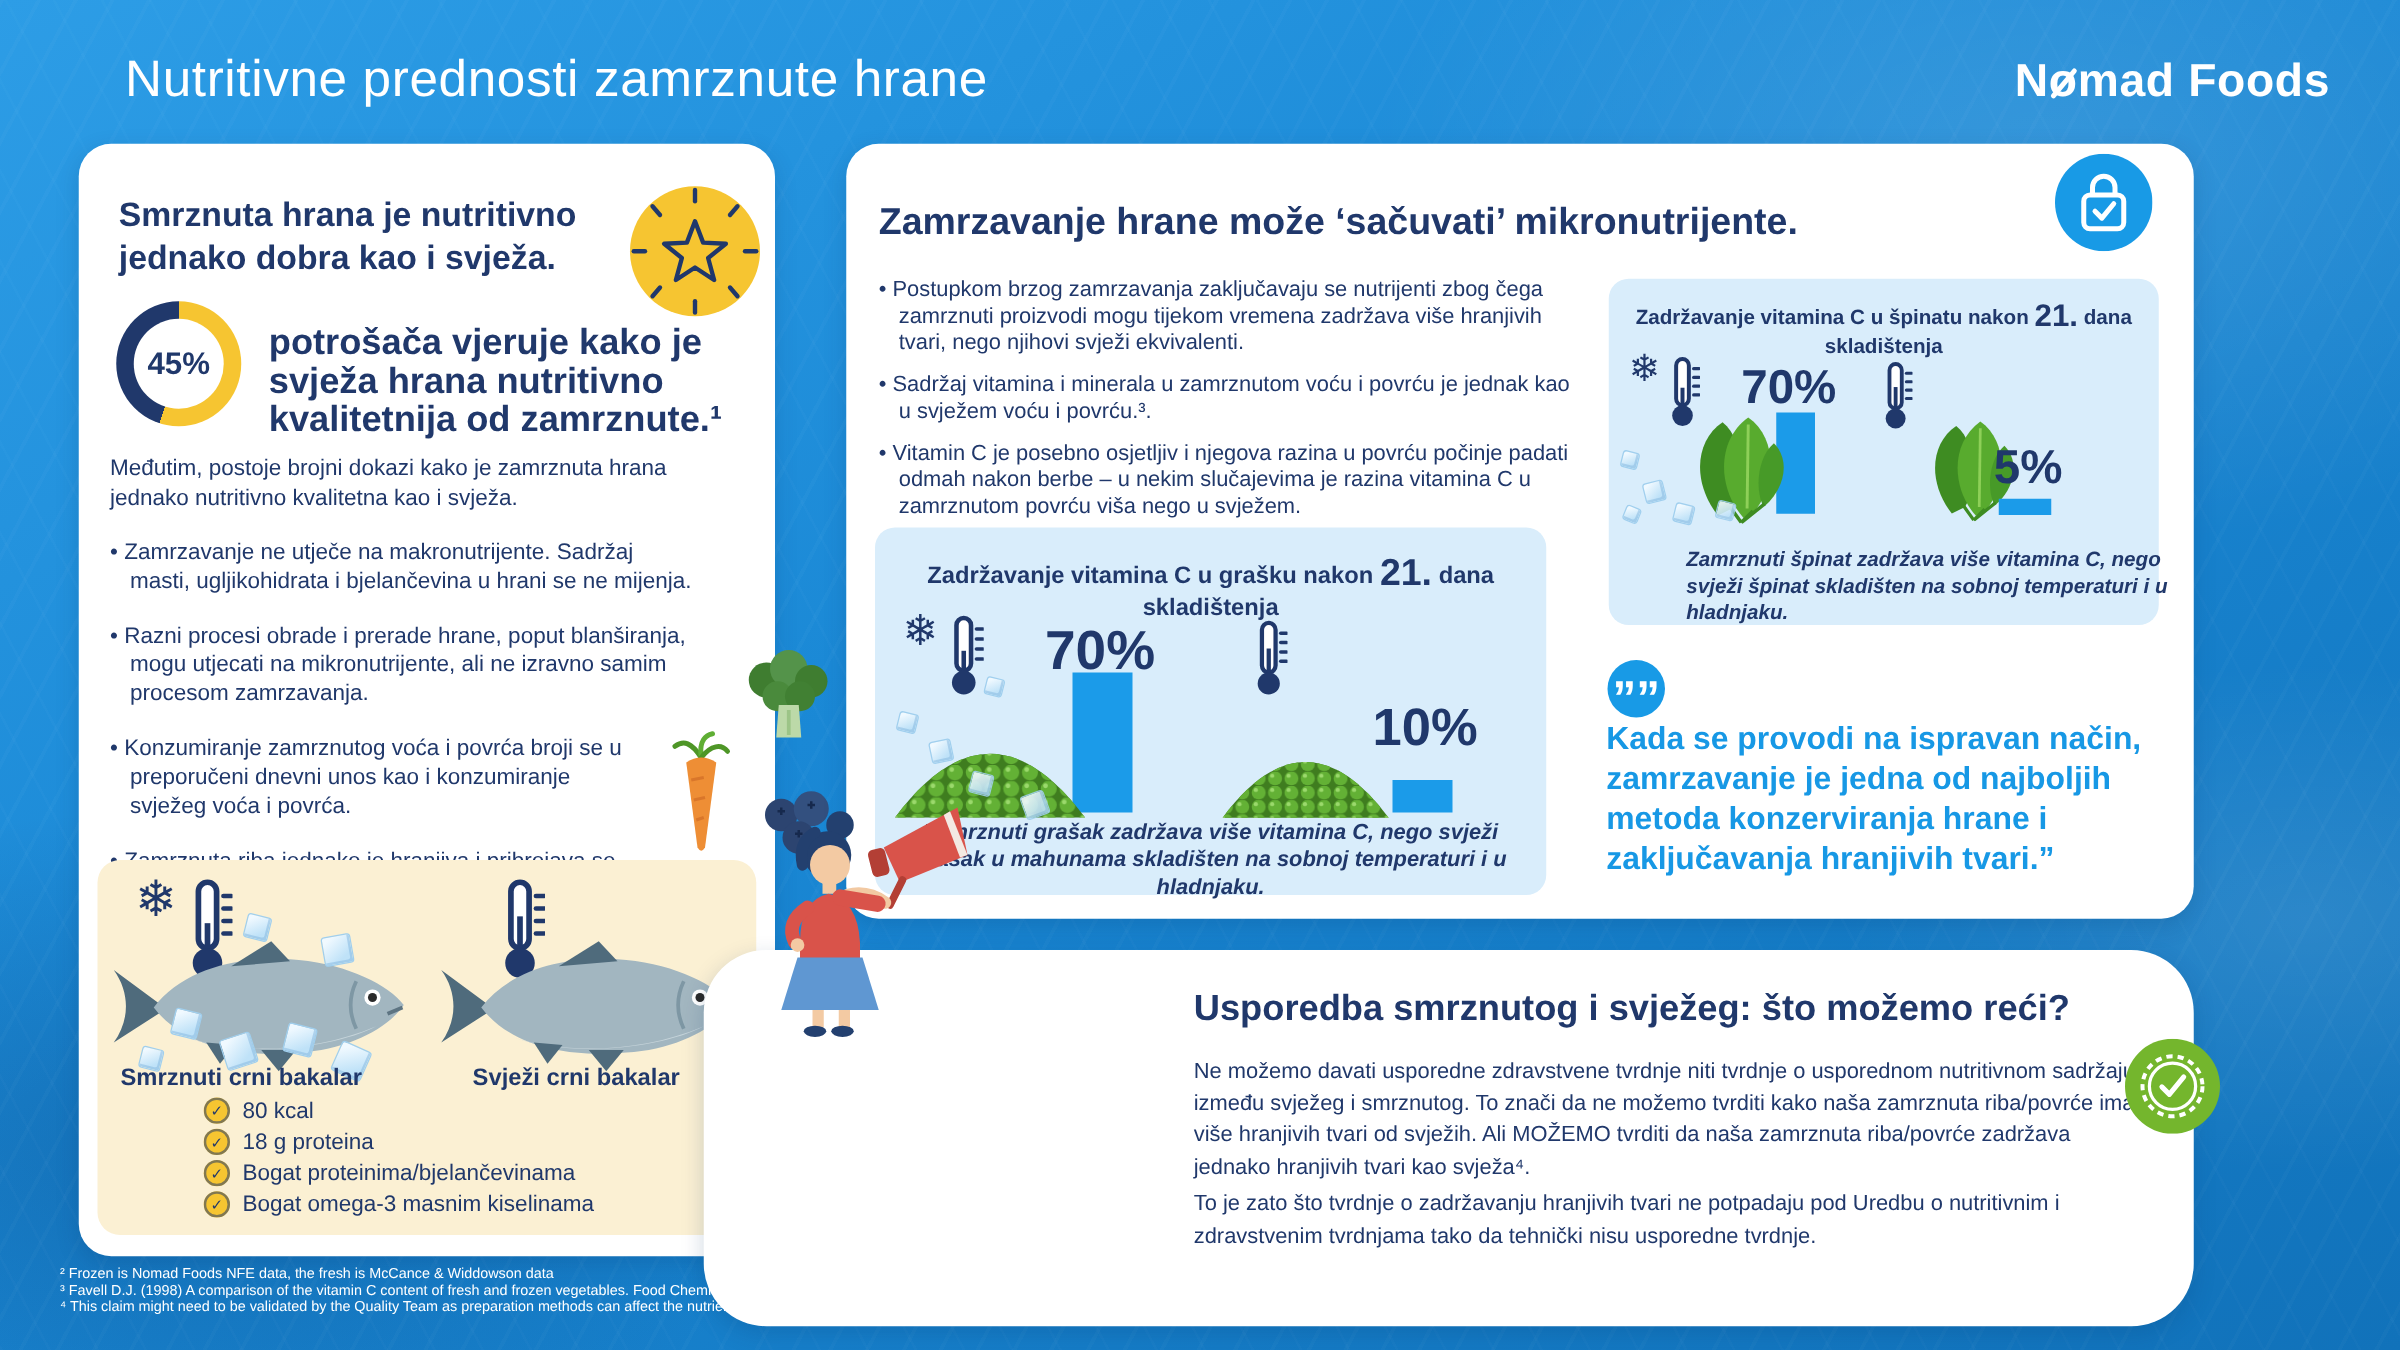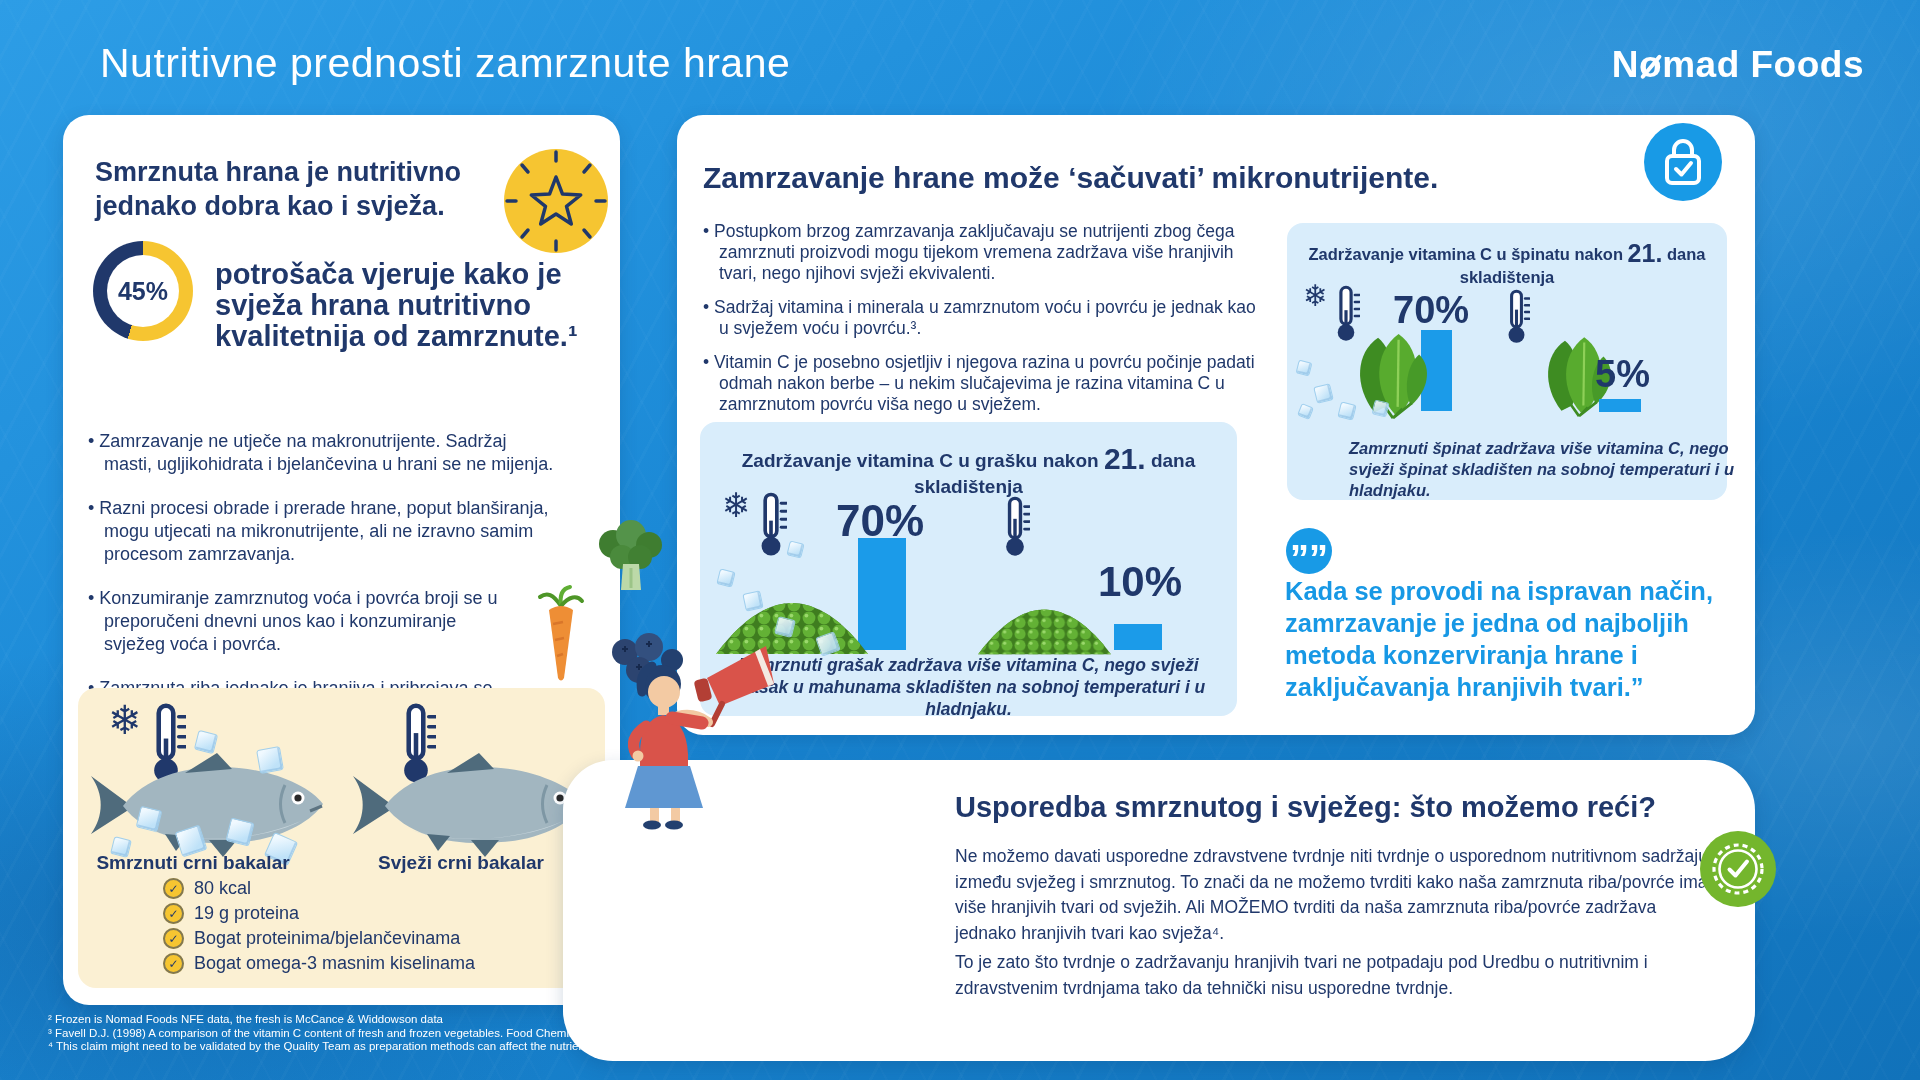--- a/index.html
+++ b/index.html
@@ -133,20 +133,21 @@
         <line x1="16" y1="56" x2="7" y2="56"></line>
           <line x1="28" y1="27" x2="22" y2="20"></line>
       </g>
     </svg>
 
     <div class="donut">
       <div class="donut-hole navy">45%</div>
     </div>
     <div class="stat-text navy">potrošača vjeruje kako je svježa hrana nutritivno kvalitetnija od zamrznute.¹</div>
 
+    <div class="lc-intro navy">Međutim, postoje brojni dokazi kako je zamrznuta hrana jednako nutritivno kvalitetna kao i svježa.</div>
 
     <div class="lc-bullets">
       <div class="bullet navy">Zamrzavanje ne utječe na makronutrijente. Sadržaj masti, ugljikohidrata i bjelančevina u hrani se ne mijenja.</div>
       <div class="bullet navy">Razni procesi obrade i prerade hrane, poput blanširanja, mogu utjecati na mikronutrijente, ali ne izravno samim procesom zamrzavanja.</div>
       <div class="bullet navy" style="width:430px">Konzumiranje zamrznutog voća i povrća broji se u preporučeni dnevni unos kao i konzumiranje svježeg voća i povrća.</div>
       <div class="bullet navy">Zamrznuta riba jednako je hranjiva i pribrojava se preporučenom tjednom unosu kao i svježa riba².</div>
     </div>
 
     <svg class="fruit" viewBox="0 0 192 168">
 
@@ -243,21 +244,21 @@
       <div class="fish-label navy" style="left:10px;top:164px">Smrznuti crni bakalar</div>
       <div class="fish-label navy" style="left:278px;top:164px">Svježi crni bakalar</div>
 
       <div class="facts">
         <div class="fact-row">
           <span class="check-circle">✓</span>
           <span class="fact-text navy">80 kcal</span>
         </div>
         <div class="fact-row">
           <span class="check-circle">✓</span>
-          <span class="fact-text navy">19 g proteina</span>
+          <span class="fact-text navy">18 g proteina</span>
         </div>
         <div class="fact-row">
           <span class="check-circle">✓</span>
           <span class="fact-text navy">Bogat proteinima/bjelančevinama</span>
         </div>
         <div class="fact-row">
           <span class="check-circle">✓</span>
           <span class="fact-text navy">Bogat omega-3 masnim kiselinama</span>
         </div>
       </div>

